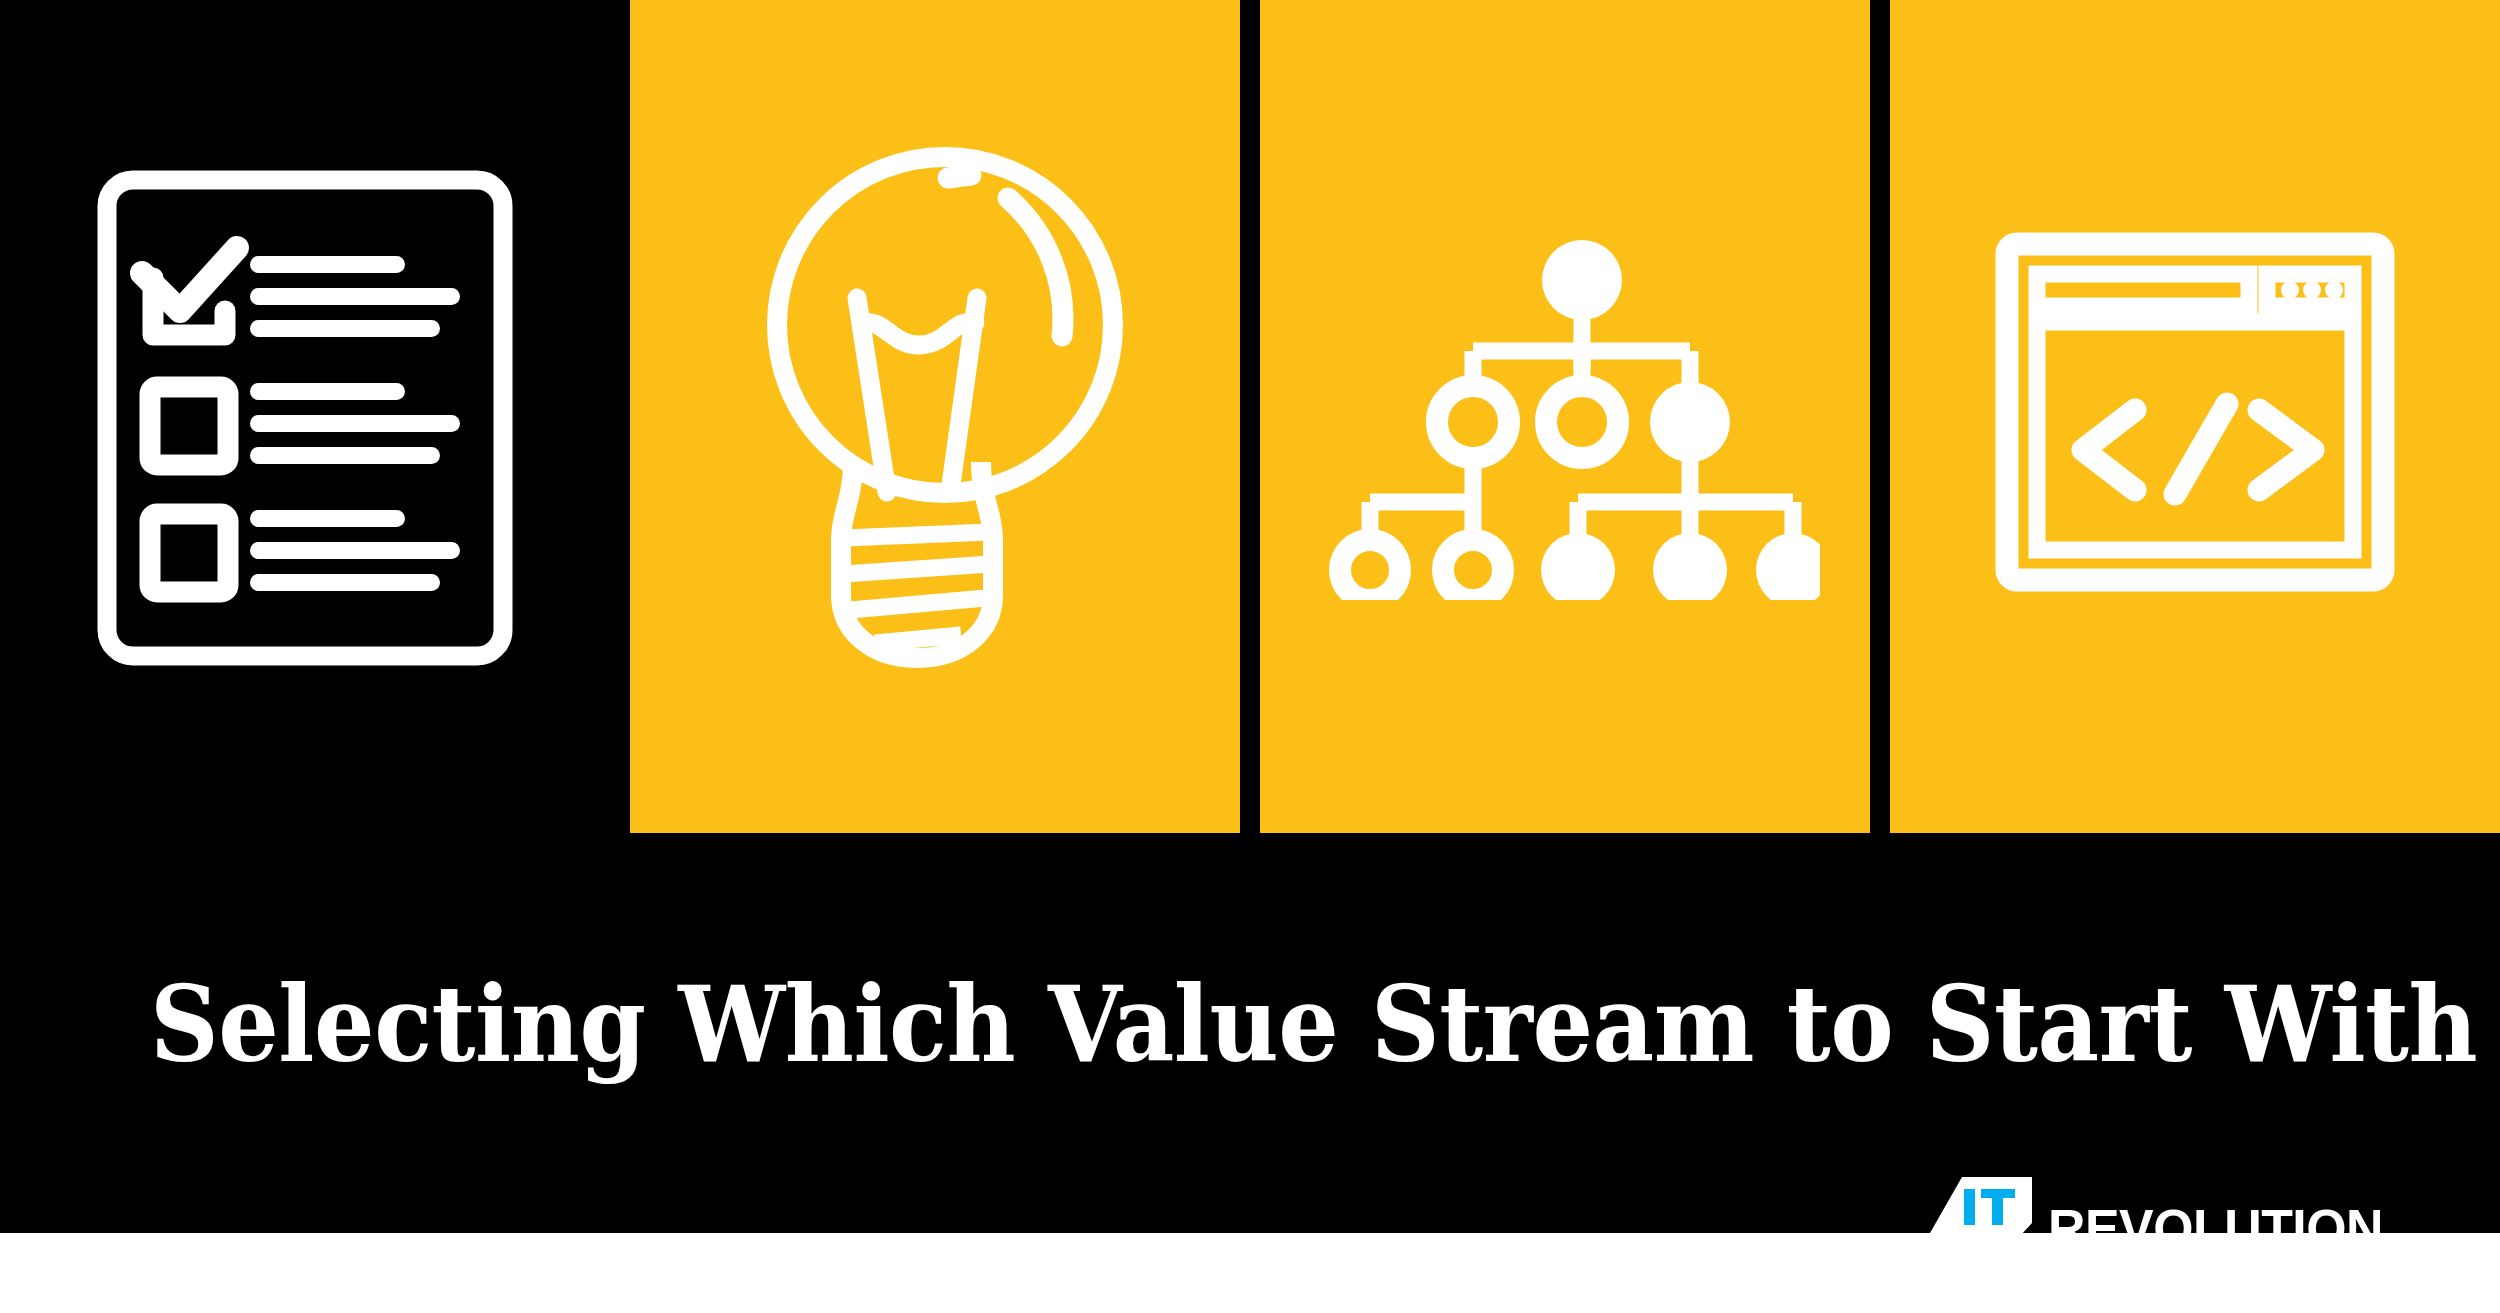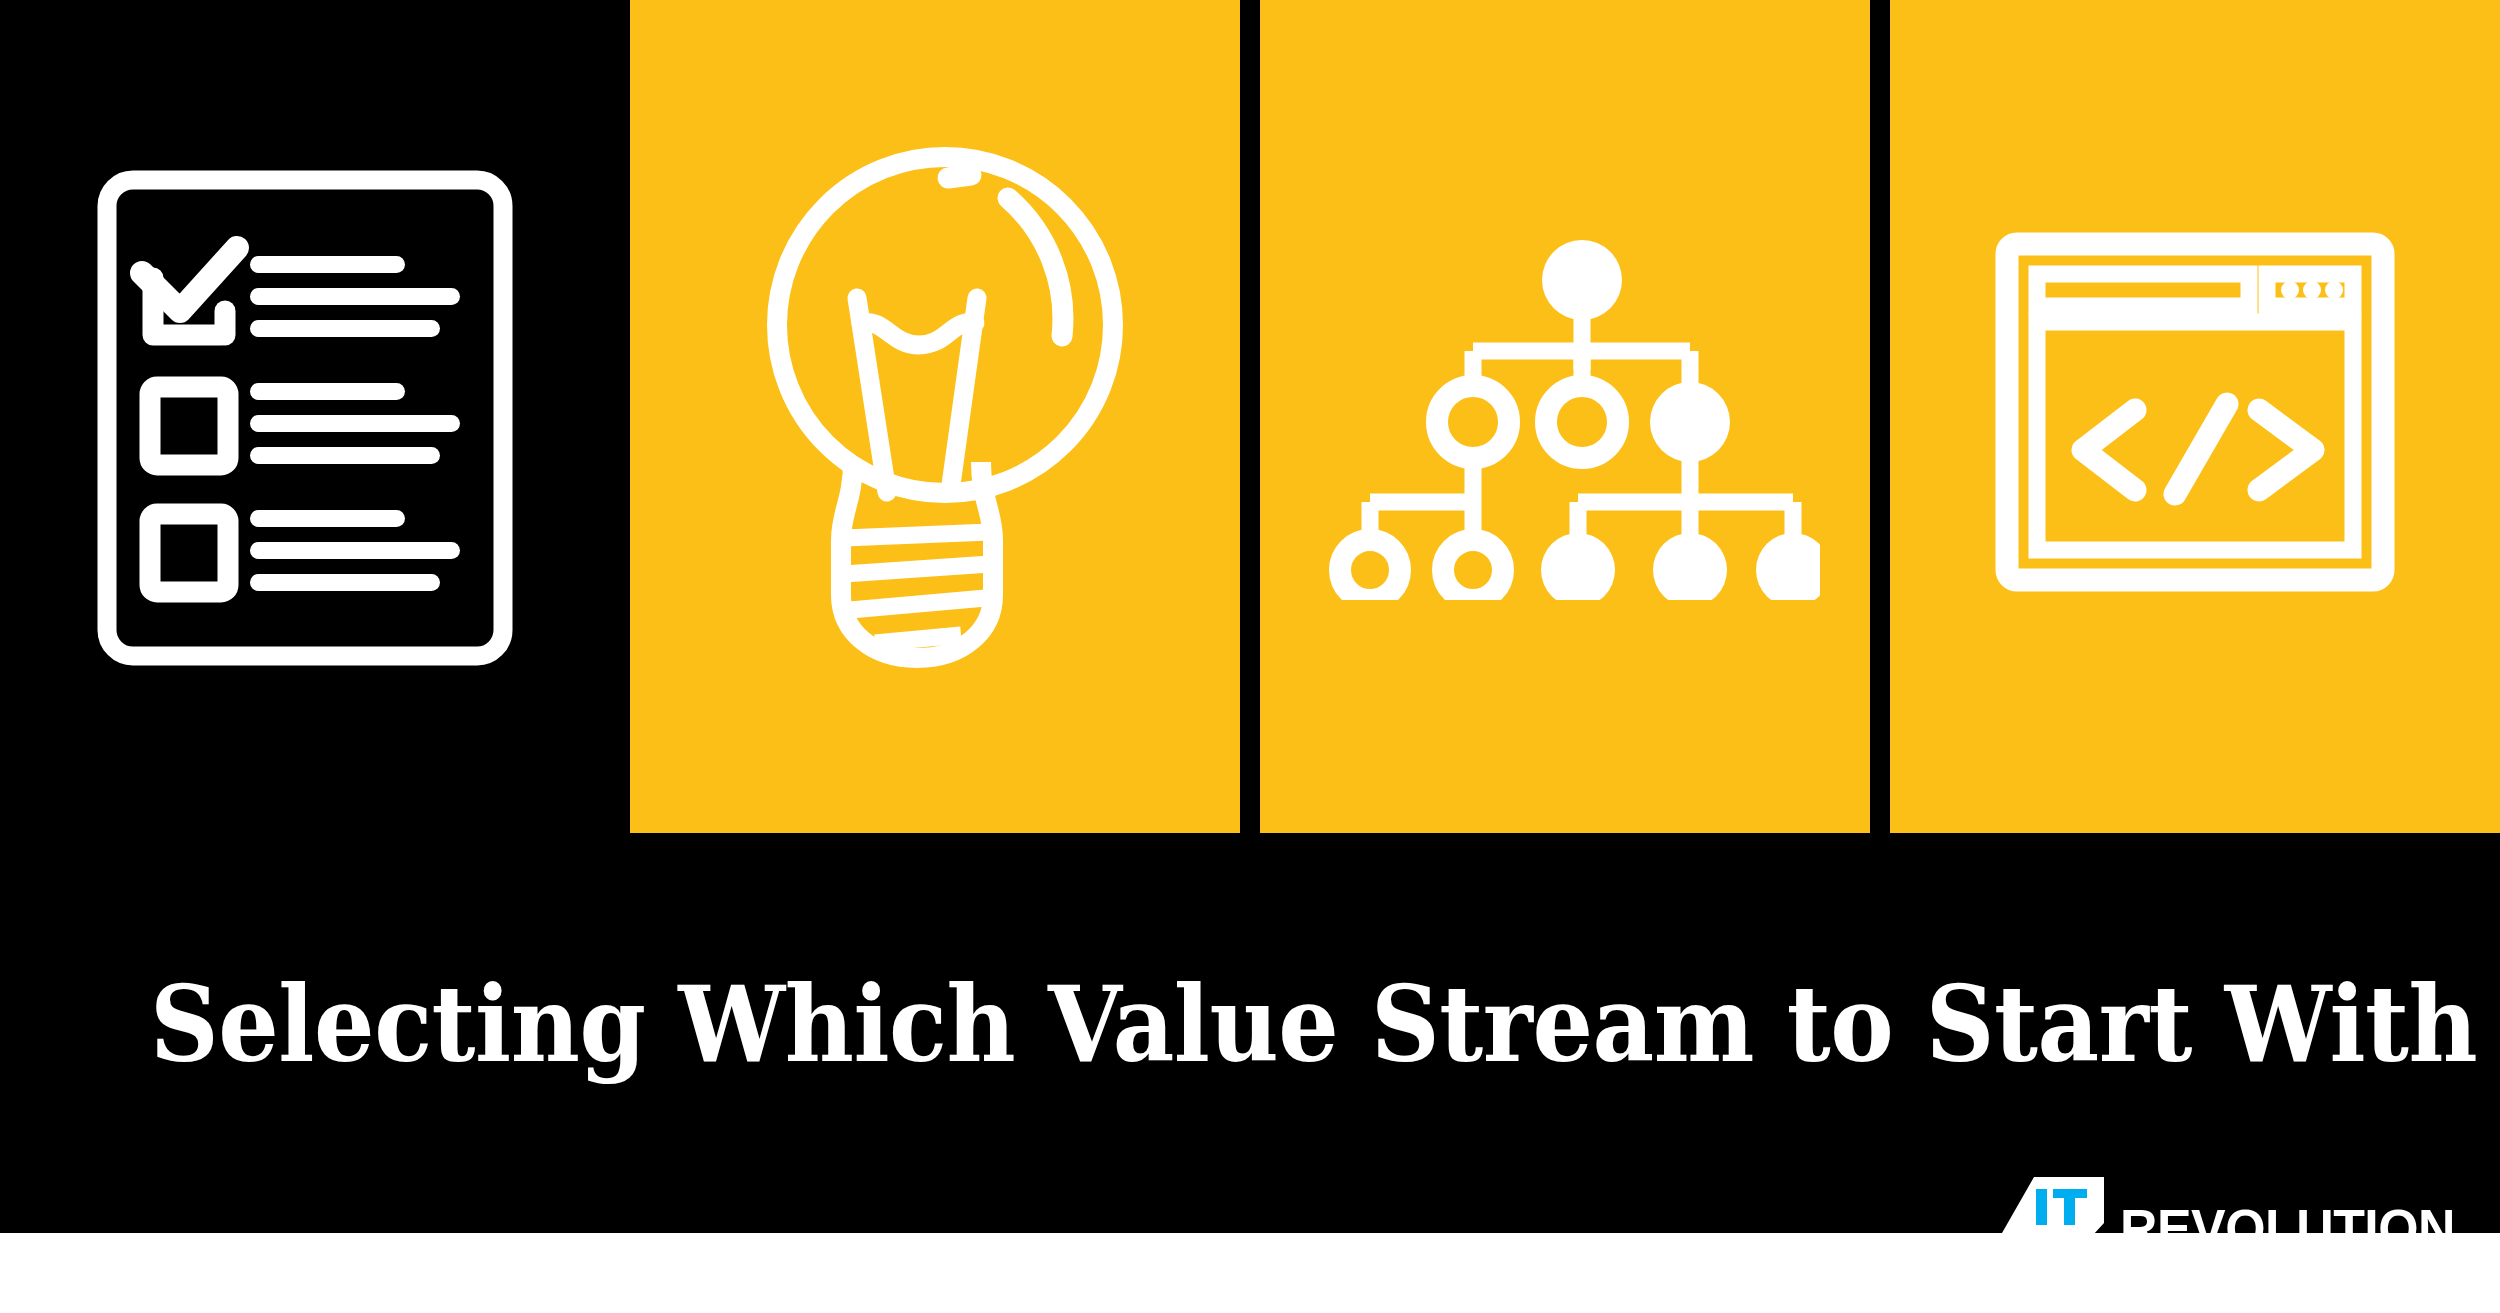--- a/index.html
+++ b/index.html
@@ -71,21 +71,21 @@
     line-height: 1.05;
     letter-spacing: -0.5px;
     white-space: nowrap;
     transform: scaleX(0.915);
     transform-origin: left center;
   }
 
   
   .logo {
     position: absolute;
-    left: 2000px;
+    left: 1928px;
     top: 1175px;
     height: 82px;
     display: flex;
     align-items: flex-start;
   }
   .logo-mark {
     position: relative;
     width: 126px;
     height: 82px;
     flex: 0 0 auto;

